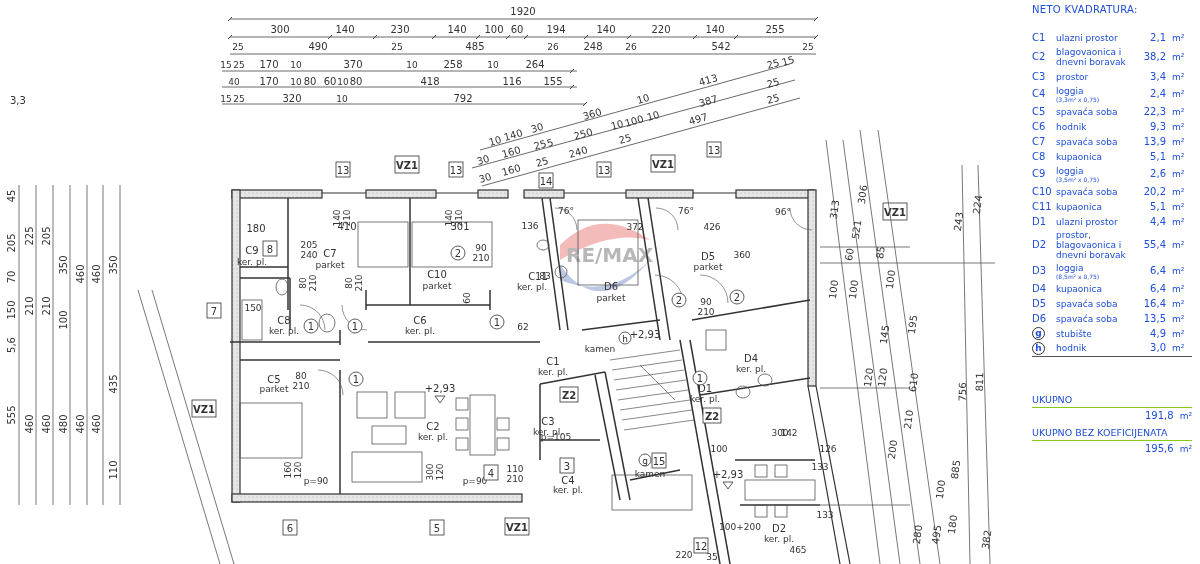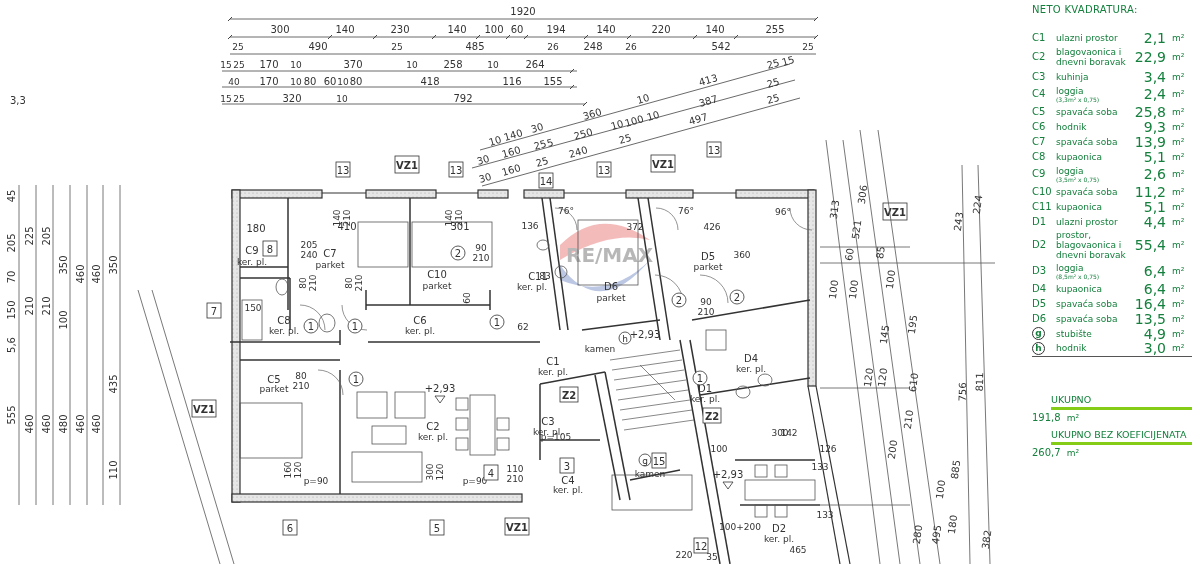--- a/index.html
+++ b/index.html
@@ -1,32 +1,32 @@
 <!DOCTYPE html>
 <html><head>
 <meta charset="utf-8">
 <style>
   html,body{margin:0;padding:0;background:#fff;}
   body{width:1200px;height:564px;position:relative;overflow:hidden;font-family:"DejaVu Sans",sans-serif;color:#333;}
   #plan{position:absolute;left:0;top:0;width:1000px;height:564px;}
   #plan text{font-family:"DejaVu Sans",sans-serif;fill:#333;}
-  .legend{position:absolute;left:1020px;top:0;width:180px;height:564px;font-family:"DejaVu Sans",sans-serif;color:#15803d;}
+  .legend{position:absolute;left:1020px;top:0;width:180px;height:564px;font-family:"DejaVu Sans",sans-serif;color:#1d4ed8;}
   .legend-title{position:absolute;left:12px;top:4px;font-size:10px;letter-spacing:0.3px;}
   .legend-table{position:absolute;left:12px;top:30px;width:160px;border-collapse:collapse;font-size:9px;}
   .legend-table td{padding:0;vertical-align:middle;line-height:10px;}
   .legend-table td.code{width:24px;font-size:10px;}
   .legend-table td.name{width:72px;}
-  .legend-table td.area{width:38px;text-align:right;padding-right:6px;font-size:14px;}
+  .legend-table td.area{width:38px;text-align:right;padding-right:6px;font-size:10px;}
   .legend-table td.unit{font-size:9px;}
   .legend-table tr{height:15px;}
   .sub{font-size:6px;display:block;line-height:7px;}
   .circ{display:inline-block;width:11px;height:11px;border:1px solid #333;border-radius:50%;text-align:center;line-height:11px;font-size:9px;font-weight:bold;}
   .totals{position:absolute;left:12px;top:392px;width:160px;font-size:9.5px;}
-  .tot-label{padding:2px 0;border-bottom:3px solid #84cc16;margin-left:19px;}
-  .tot-val{padding:2px 0 4px 0;font-size:10px;}
+  .tot-label{padding:2px 0;border-bottom:1px solid #84cc16;}
+  .tot-val{text-align:right;padding:2px 0 4px 0;font-size:10px;}
   .tot-val span.u{font-size:9px;margin-left:6px;}
 </style>
 </head>
 <body>
 
 <svg id="plan" viewBox="0 0 1000 564" xmlns="http://www.w3.org/2000/svg">
   <defs>
     <pattern id="hatch" width="4" height="4" patternUnits="userSpaceOnUse">
       <rect width="4" height="4" fill="#e6e6e6"></rect>
       <circle cx="1" cy="1" r="0.5" fill="#999"></circle>
@@ -517,39 +517,39 @@
     <tbody>
       <tr>
           <td class="code">C1</td>
           <td class="name">ulazni prostor</td>
           <td class="area">2,1</td>
           <td class="unit">m²</td>
         </tr>
       <tr style="height:24px">
           <td class="code">C2</td>
           <td class="name">blagovaonica i dnevni boravak</td>
-          <td class="area">22,9</td>
+          <td class="area">38,2</td>
           <td class="unit">m²</td>
         </tr>
       <tr>
           <td class="code">C3</td>
-          <td class="name">kuhinja</td>
+          <td class="name">prostor</td>
           <td class="area">3,4</td>
           <td class="unit">m²</td>
         </tr>
       <tr style="height:20px">
           <td class="code">C4</td>
           <td class="name"><span>loggia</span><span class="sub">(3,3m² x 0,75)</span></td>
           <td class="area">2,4</td>
           <td class="unit">m²</td>
         </tr>
       <tr>
           <td class="code">C5</td>
           <td class="name">spavaća soba</td>
-          <td class="area">25,8</td>
+          <td class="area">22,3</td>
           <td class="unit">m²</td>
         </tr>
       <tr>
           <td class="code">C6</td>
           <td class="name">hodnik</td>
           <td class="area">9,3</td>
           <td class="unit">m²</td>
         </tr>
       <tr>
           <td class="code">C7</td>
@@ -565,21 +565,21 @@
         </tr>
       <tr style="height:20px">
           <td class="code">C9</td>
           <td class="name"><span>loggia</span><span class="sub">(3,5m² x 0,75)</span></td>
           <td class="area">2,6</td>
           <td class="unit">m²</td>
         </tr>
       <tr>
           <td class="code">C10</td>
           <td class="name">spavaća soba</td>
-          <td class="area">11,2</td>
+          <td class="area">20,2</td>
           <td class="unit">m²</td>
         </tr>
       <tr>
           <td class="code">C11</td>
           <td class="name">kupaonica</td>
           <td class="area">5,1</td>
           <td class="unit">m²</td>
         </tr>
       <tr>
           <td class="code">D1</td>
@@ -629,15 +629,15 @@
           <td class="area">3,0</td>
           <td class="unit">m²</td>
         </tr>
     </tbody>
   </table>
 
   <div class="totals">
     <div class="tot-label">UKUPNO</div>
     <div class="tot-val"><span>191,8</span><span class="u">m²</span></div>
     <div class="tot-label">UKUPNO BEZ KOEFICIJENATA</div>
-    <div class="tot-val"><span>260,7</span><span class="u">m²</span></div>
+    <div class="tot-val"><span>195,6</span><span class="u">m²</span></div>
   </div>
 </div>
 
 </body></html>

